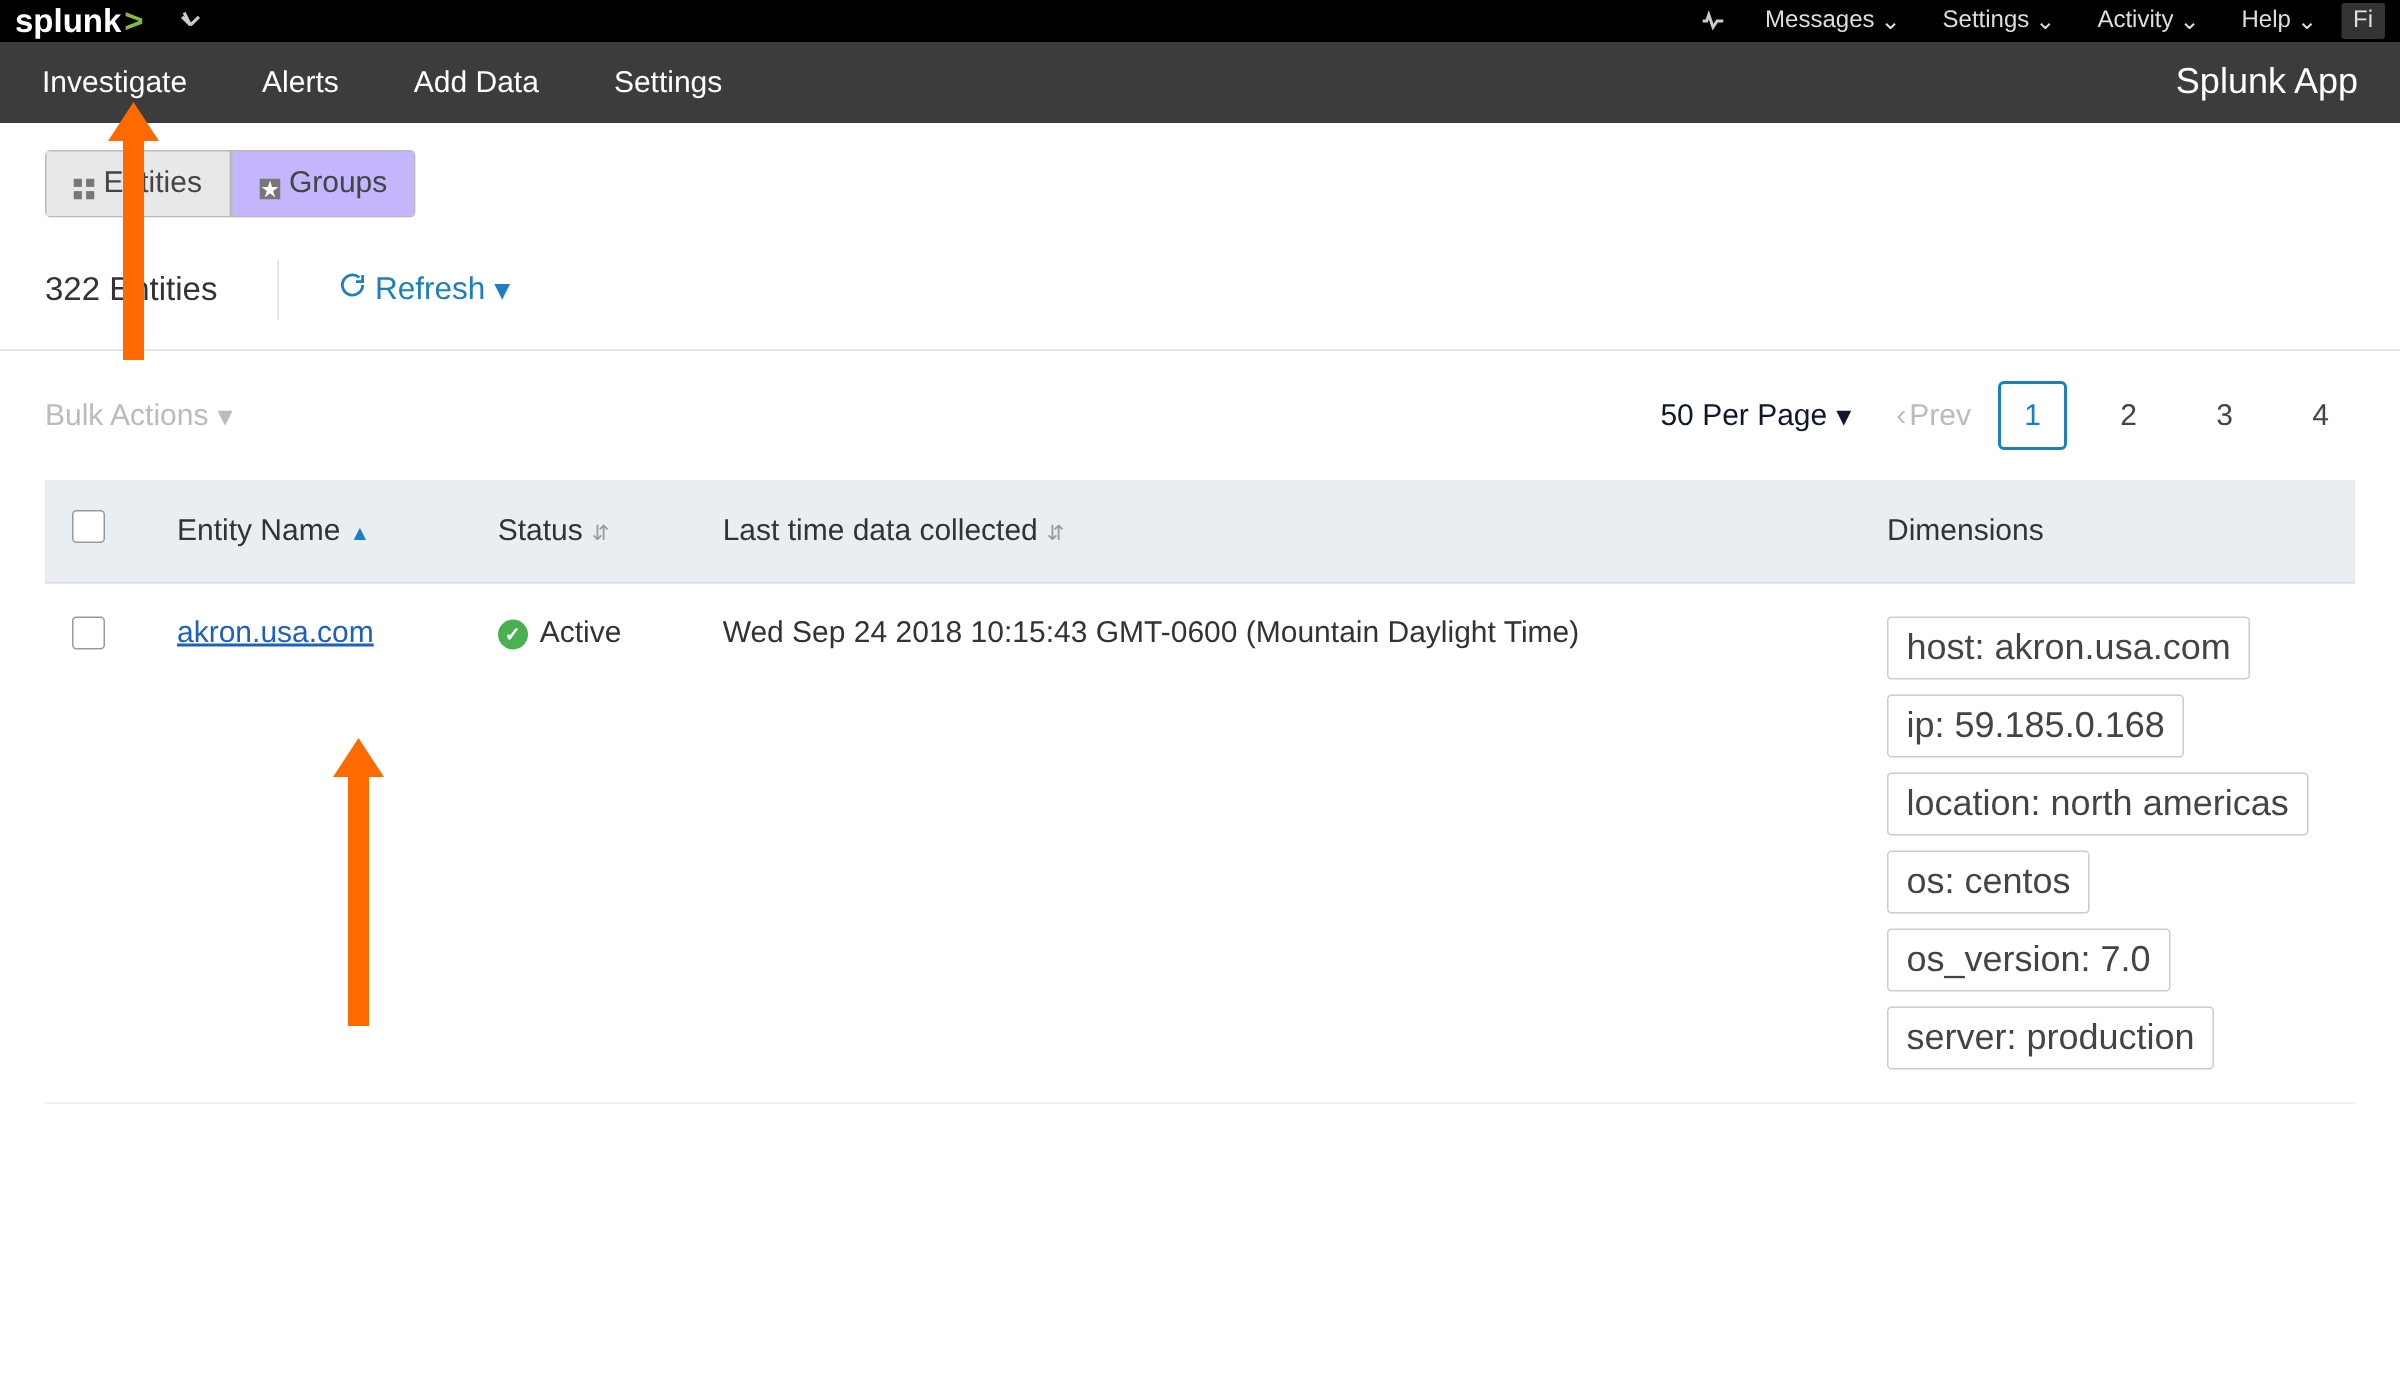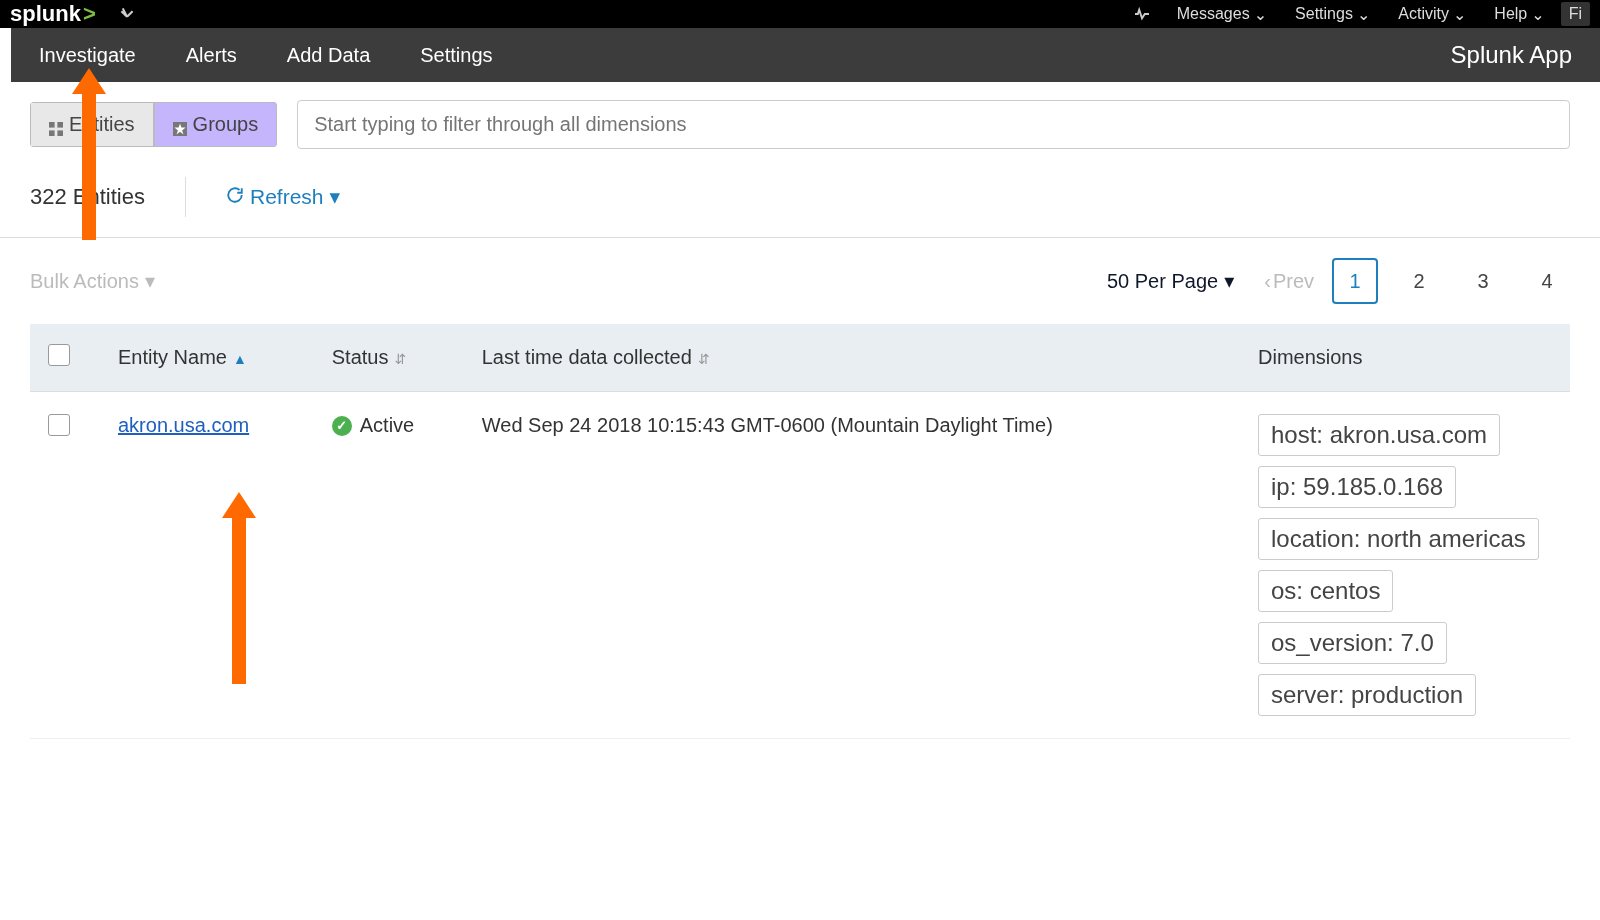--- a/index.html
+++ b/index.html
@@ -4,21 +4,21 @@
 <style>
   * { box-sizing: border-box; margin: 0; padding: 0; }
   body { font-family: -apple-system, "Helvetica Neue", Arial, sans-serif; background: #fff; color: #333; width: 1600px; overflow: hidden; }
   .topbar { background: #000; height: 28px; display: flex; align-items: center; padding: 0 10px; color: #ccc; font-size: 16px; }
   .topbar .logo { font-weight: bold; color: #fff; font-size: 22px; margin-right: 10px; display: flex; align-items: center; }
   .topbar .logo .gt { color: #7fbf3f; margin-left: 2px; font-weight: bold; }
   .topbar .spacer { flex: 1; }
   .topbar .titem { margin: 0 14px; display: flex; align-items: center; cursor: pointer; color: #ddd; }
   .topbar .caret { margin-left: 4px; }
   .topbar .fi { background: #333; padding: 3px 8px; border-radius: 2px; margin-left: 2px; color:#ddd; }
-  .navbar { background: #3c3c3c; height: 54px; display: flex; align-items: center; padding: 0 28px; color: #fff; font-size: 20px; margin-left: 11px; }
+  .navbar { background: #3c3c3c; height: 54px; display: flex; align-items: center; padding: 0 28px; color: #fff; font-size: 20px; }
   .navbar .nitem { margin-right: 50px; cursor: pointer; }
   .navbar .nitem.active { font-weight: 500; }
   .navbar .ntitle { margin-left: auto; font-size: 24px; }
   .toolbar { display: flex; align-items: center; padding: 18px 30px; gap: 20px; }
   .seggroup { display: inline-flex; border-radius: 4px; overflow: hidden; }
   .segbtn { display: flex; align-items: center; gap: 6px; padding: 10px 18px; font-size: 20px; border: 1px solid #bbb; background: #c4b5fd; cursor: pointer; color: #444; }
   .segbtn.active { background: #e8e8e8; }
   .segbtn .segicon { width: 14px; height: 14px; display: inline-block; }
   .filterinput { flex: 1; border: 1px solid #ccc; border-radius: 4px; padding: 12px 16px; font-size: 20px; color: #888; }
   .countrow { display: flex; align-items: center; padding: 10px 30px 20px 30px; font-size: 22px; color: #333; border-bottom: 1px solid #ddd; }
@@ -110,21 +110,20 @@
         <span>Entities</span>
       </div>
       <div class="segbtn">
         <span class="segicon"><svg viewBox="0 0 10 10">
               <rect x="0" y="0" width="10" height="10" fill="#777"></rect>
               <polygon points="5,1 6,4 9,4 6.5,6 7.5,9 5,7 2.5,9 3.5,6 1,4 4,4" fill="#fff"></polygon>
             </svg></span>
         <span>Groups</span>
       </div>
     </div>
-    <input class="filterinput" placeholder="Start typing to filter through all dimensions" style="">
   </div>
 
   <div class="countrow">
     <div>322 Entities</div>
     <div class="divider"></div>
     <div class="refresh">
       <span><svg width="18" height="18" viewBox="0 0 24 24" fill="none" stroke="#1e7fbf" stroke-width="2.5">
             <path d="M21 12a9 9 0 1 1-3-6.7"></path>
             <polyline points="21 3 21 9 15 9"></polyline>
           </svg></span>

